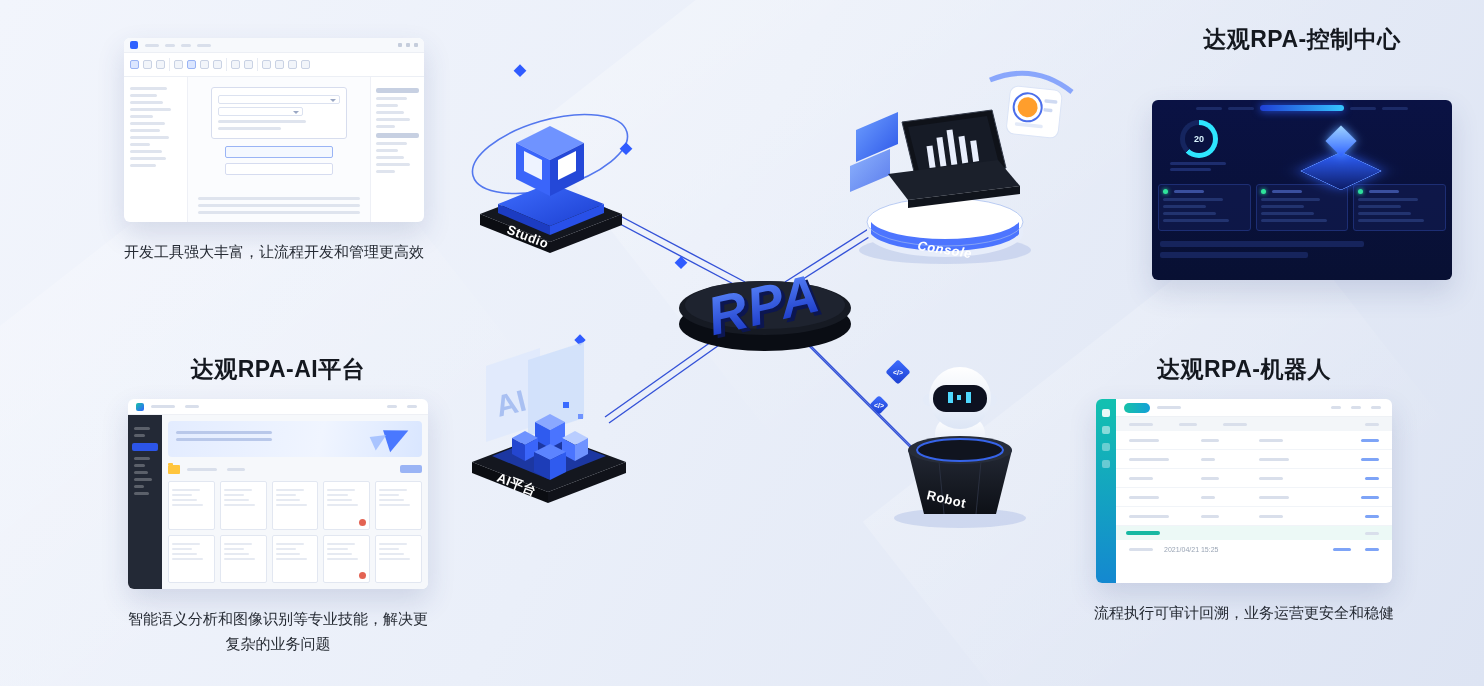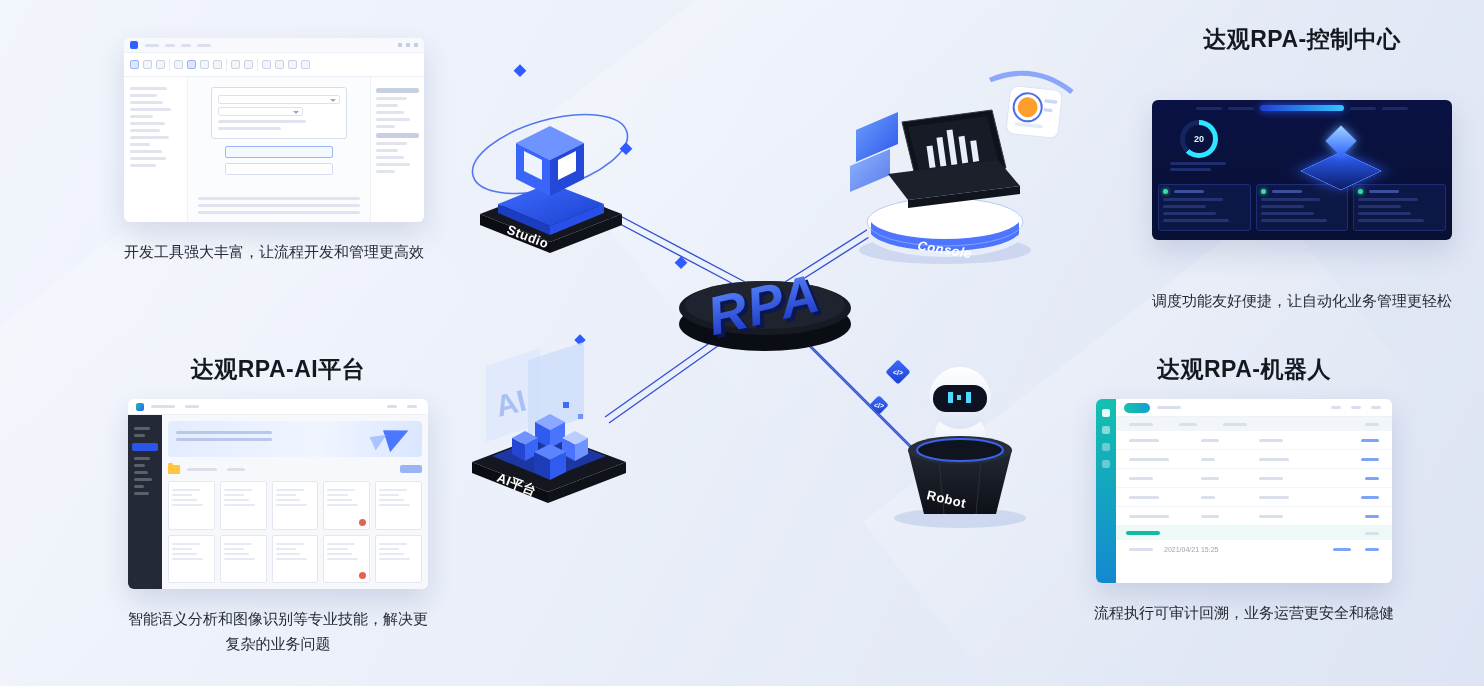--- a/index.html
+++ b/index.html
@@ -16,21 +16,21 @@
   .quad { position:absolute; display:flex; flex-direction:column; align-items:center; }
   .quad-dev { left:72px; top:24px; width:404px; }
   .quad-control { left:1100px; top:24px; width:404px;gap:31px; }
   .quad-ai { left:76px; top:354px; width:404px; }
   .quad-robot { left:1042px; top:354px; width:404px; }
   .quad h2 { font-size:23px; font-weight:700; color:#14181f; letter-spacing:.5px; }
   .caption { font-size:15px; color:#262b33; margin-top:18px; text-align:center; line-height:1.65; }
 
   .shot { margin-top:14px; border-radius:6px; box-shadow:0 12px 28px rgba(50,70,130,.16); position:relative; overflow:hidden; }
   .shot-dev { width:300px; height:184px; background:#fff; display:flex; flex-direction:column; }
-  .shot-cc  { width:300px; height:140px; background:linear-gradient(180deg,#0a1244,#081033); }
+  .shot-cc  { width:300px; height:180px; background:linear-gradient(180deg,#0a1244,#081033); }
   .shot-ai  { width:300px; height:190px; background:#fff; display:flex; flex-direction:column; }
   .shot-rb  { width:296px; height:184px; background:#fff; display:flex; }
 
   .sk { display:block; height:3px; border-radius:2px; background:#dfe4ee; margin:4px 0; }
   .tb { display:inline-block; height:3px; border-radius:2px; background:#d9dfeb; margin:0 3px; vertical-align:middle; }
   .w10{width:10px}.w14{width:14px}.w18{width:18px}.w24{width:24px}.w30{width:30px}.w40{width:40px}
   .sp { flex:1; }
 
   
   .dev-titlebar { height:15px; background:#f7f9fc; border-bottom:1px solid #eceff5; display:flex; align-items:center; padding:0 6px; }
@@ -279,21 +279,20 @@
               <i class="sk" style="width: 64%;"></i>
               <i class="sk" style="width: 80%;"></i>
             </div>
         </div>
       </div>
       <div class="cc-rows">
           <i class="sk" style="width: 72%;"></i>
           <i class="sk" style="width: 52%;"></i>
         </div>
     </div>
-    <p class="caption">调度功能友好便捷，让自动化业务管理更轻松</p>
   </div>
 
   <div class="quad quad-robot">
     <h2>达观RPA-机器人</h2>
     <div class="shot shot-rb">
       <div class="rb-rail">
           <i></i>
           <i></i>
           <i></i>
           <i></i>

